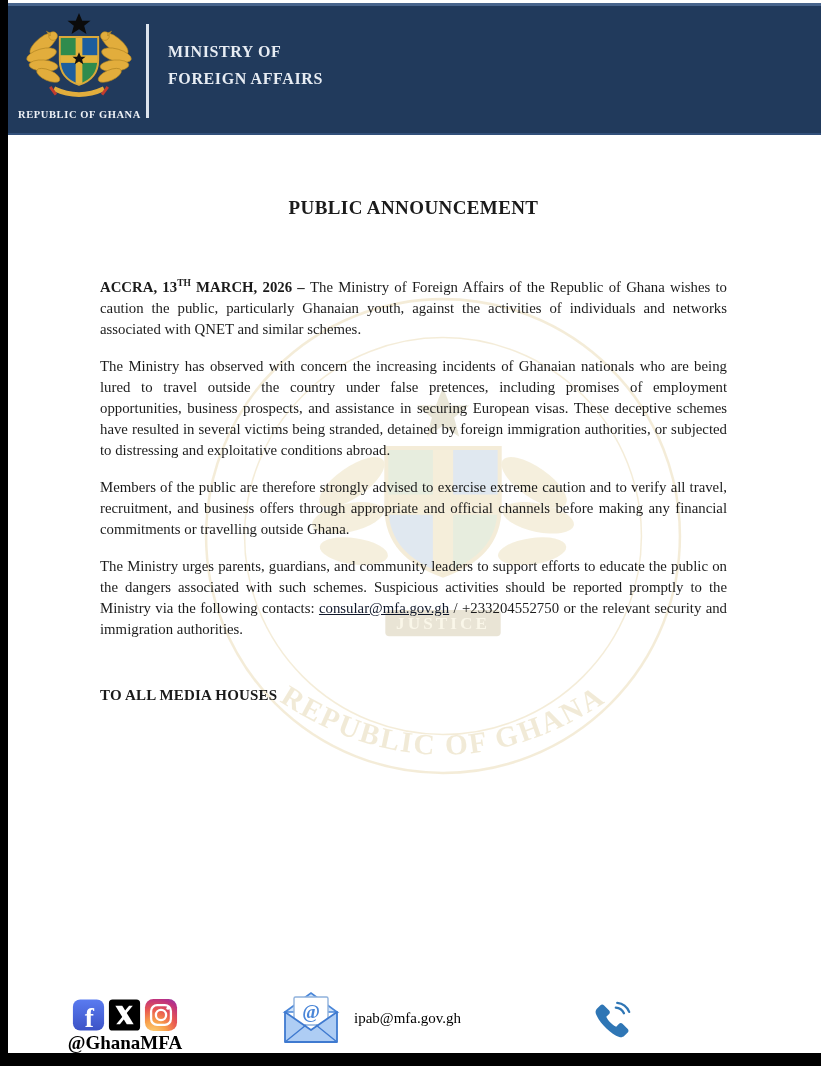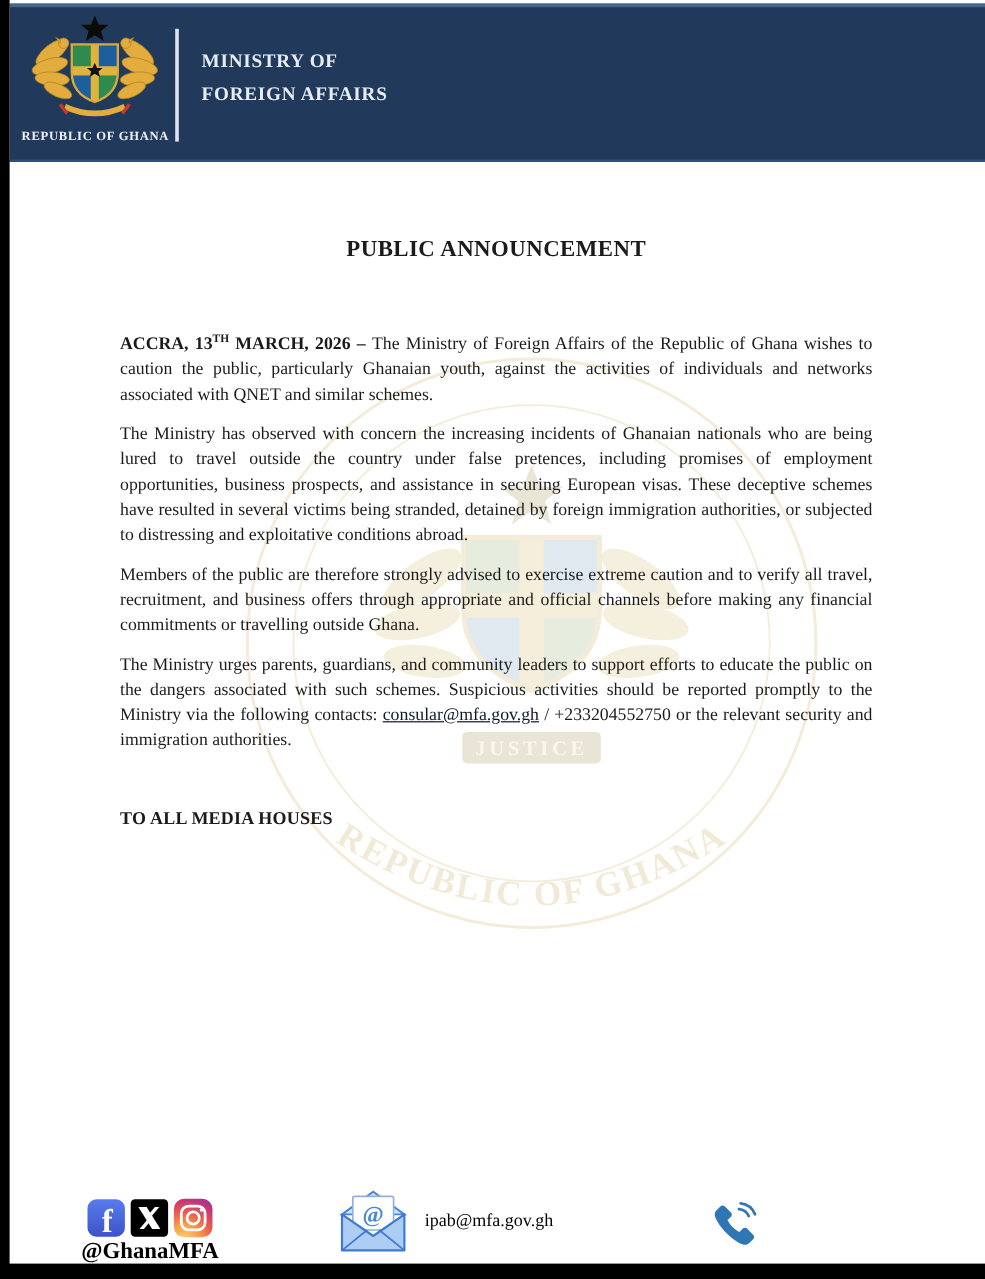--- a/index.html
+++ b/index.html
@@ -18,21 +18,21 @@
   .hdr-divider{position:absolute;left:138px;top:18px;width:3px;height:94px;background:#dde4ee;}
   .ministry{position:absolute;left:160px;top:32px;color:#e7ecf3;font-weight:bold;
             font-size:16px;line-height:27px;letter-spacing:.6px;}
 
   
   .watermark{position:absolute;left:200px;top:290px;width:486px;height:486px;opacity:.18;z-index:1;pointer-events:none;}
 
   
   .content{position:absolute;left:100px;top:183px;width:627px;z-index:2;color:#1b1b1b;}
   .doc-title{margin:14px 0 58px;text-align:center;font-size:19px;font-weight:bold;letter-spacing:.4px;}
-  .para{margin:4px 0 12px;font-size:14.8px;line-height:21px;text-align:justify;}
+  .para{margin:16px 0 12px;font-size:14.8px;line-height:21px;text-align:justify;}
   .para b sup{font-size:9.5px;vertical-align:super;line-height:0;}
   .email-link{color:#0f172a;text-decoration:underline;cursor:pointer;}
   .closing{margin-top:47px;font-size:15px;font-weight:bold;letter-spacing:.2px;}
 
   
   .footer-social{position:absolute;left:55px;top:998px;width:140px;text-align:center;z-index:2;}
   .social-row{display:flex;justify-content:center;gap:3px;}
   .social-row svg{display:block;}
   .social-handle{margin-top:0px;font-size:19px;font-weight:bold;}
   .footer-email{position:absolute;left:281px;top:991px;display:flex;align-items:center;gap:13px;z-index:2;}

